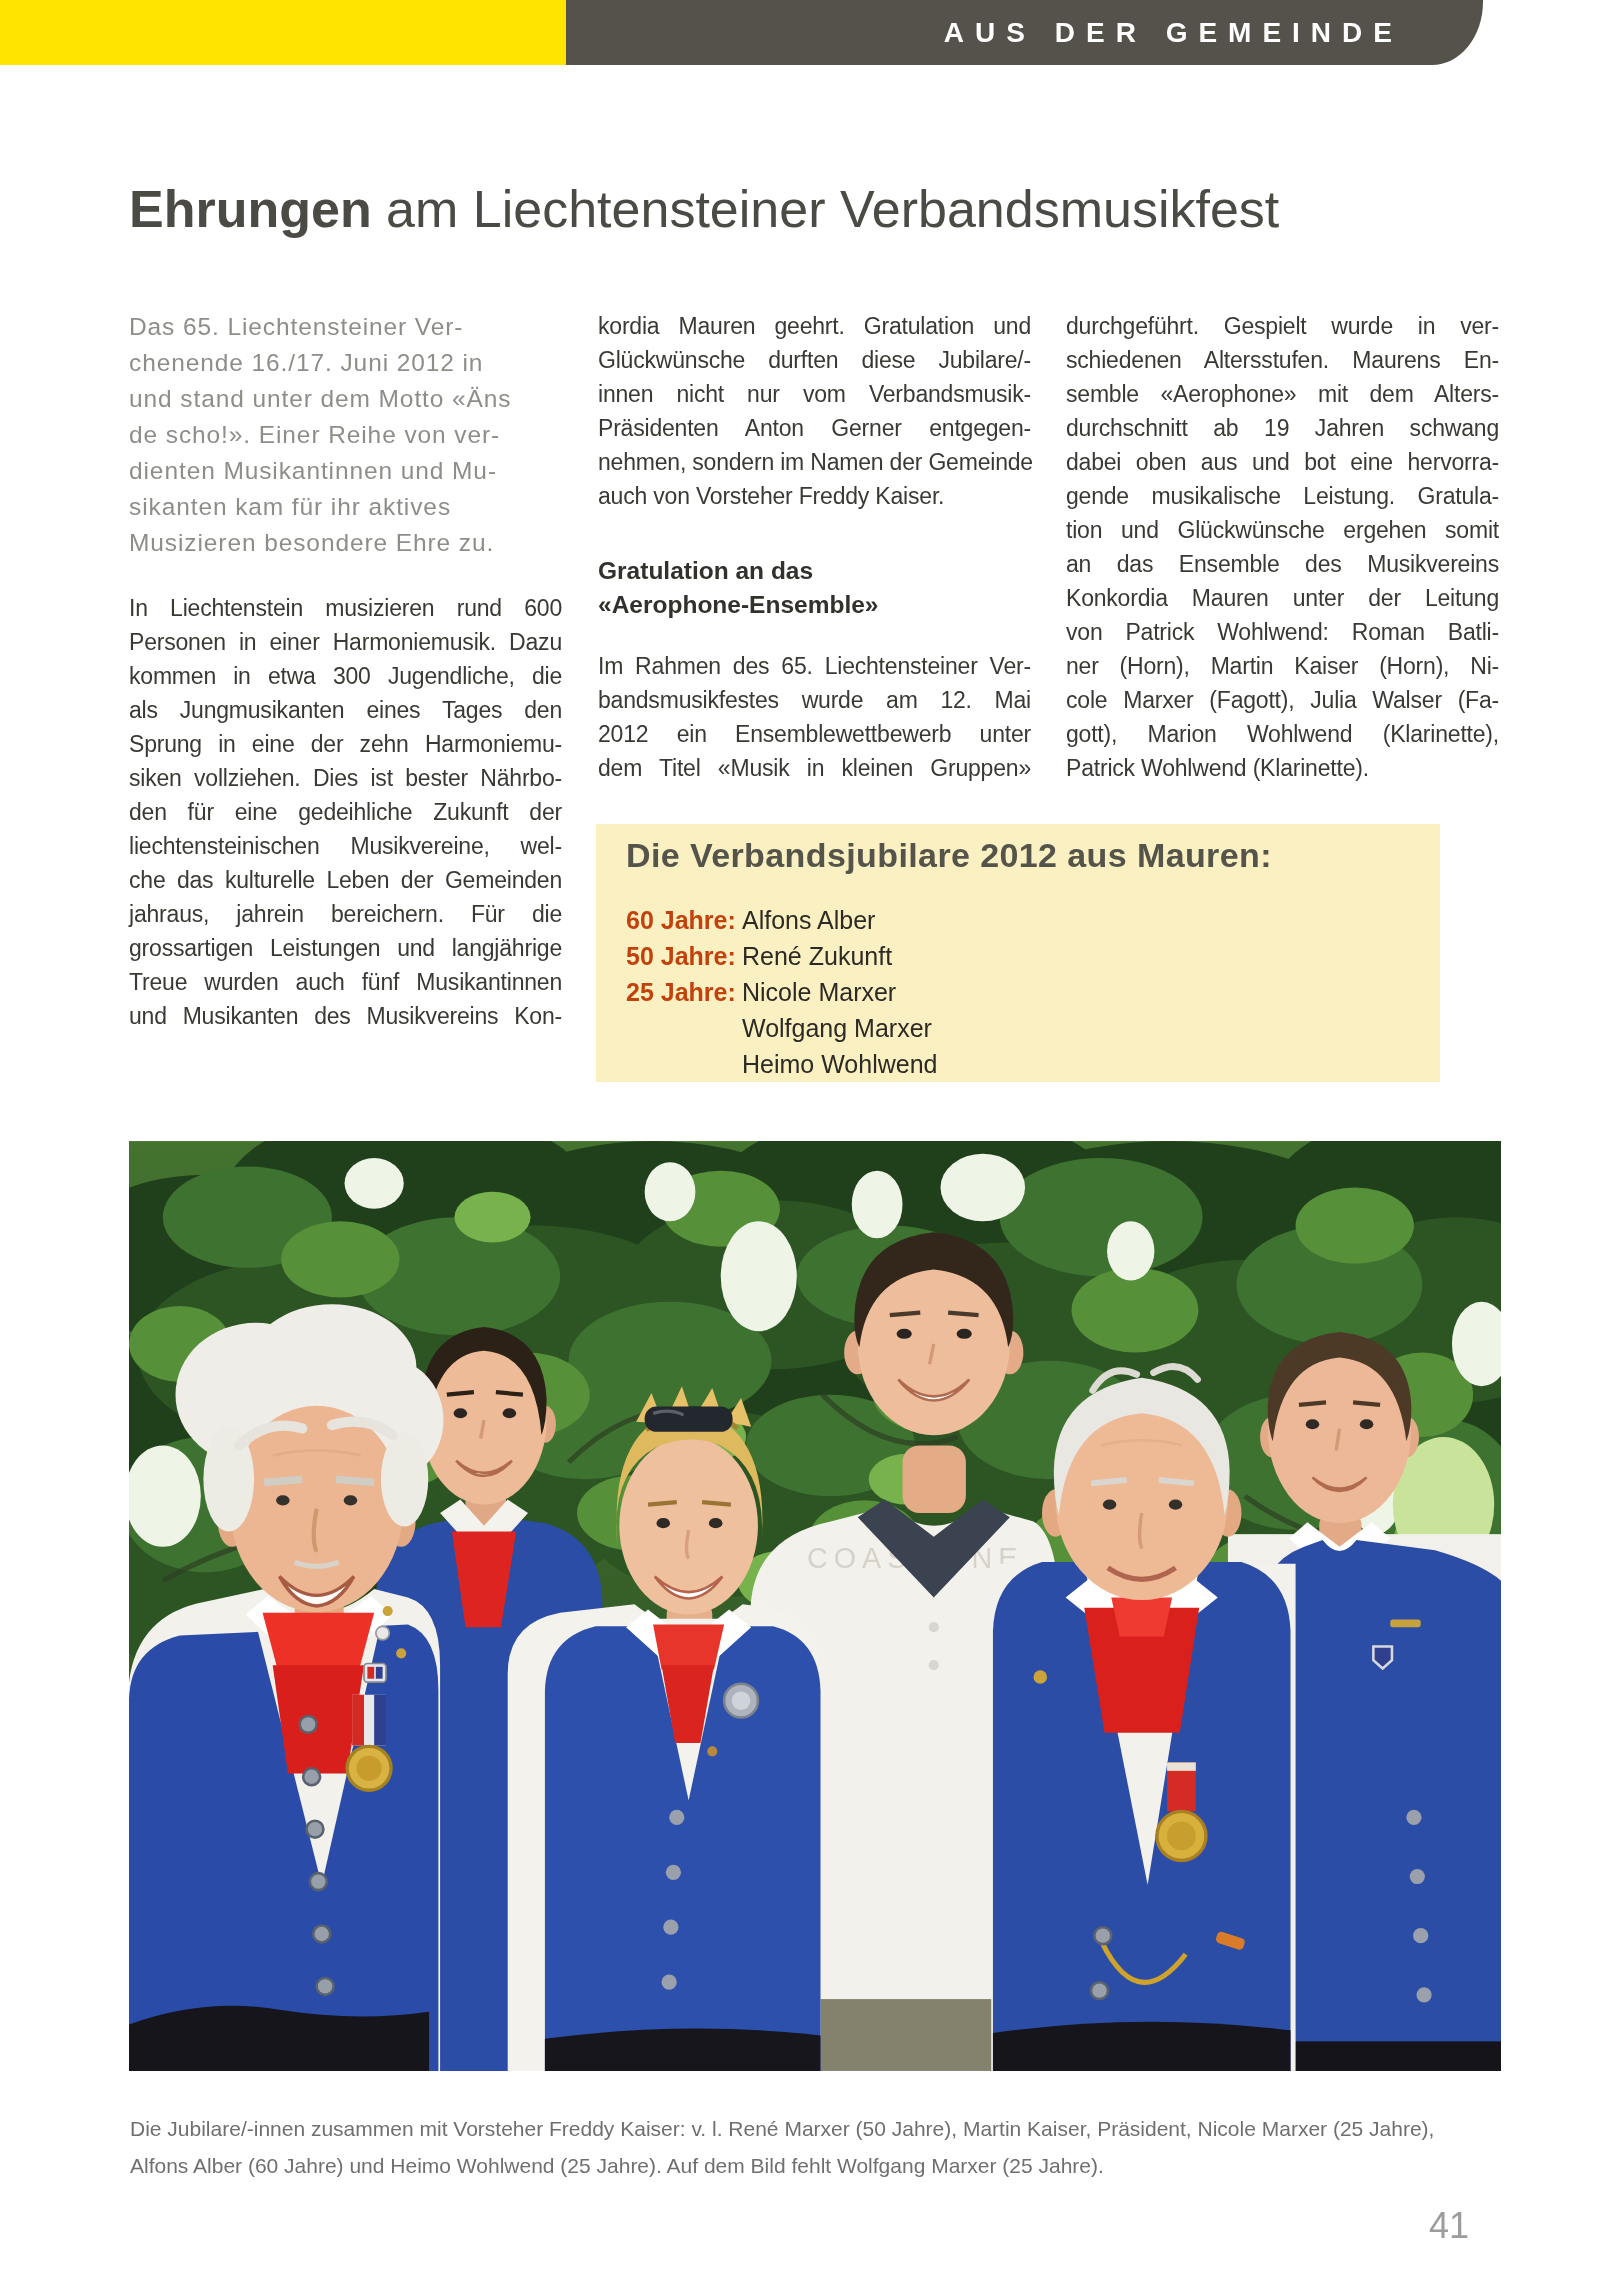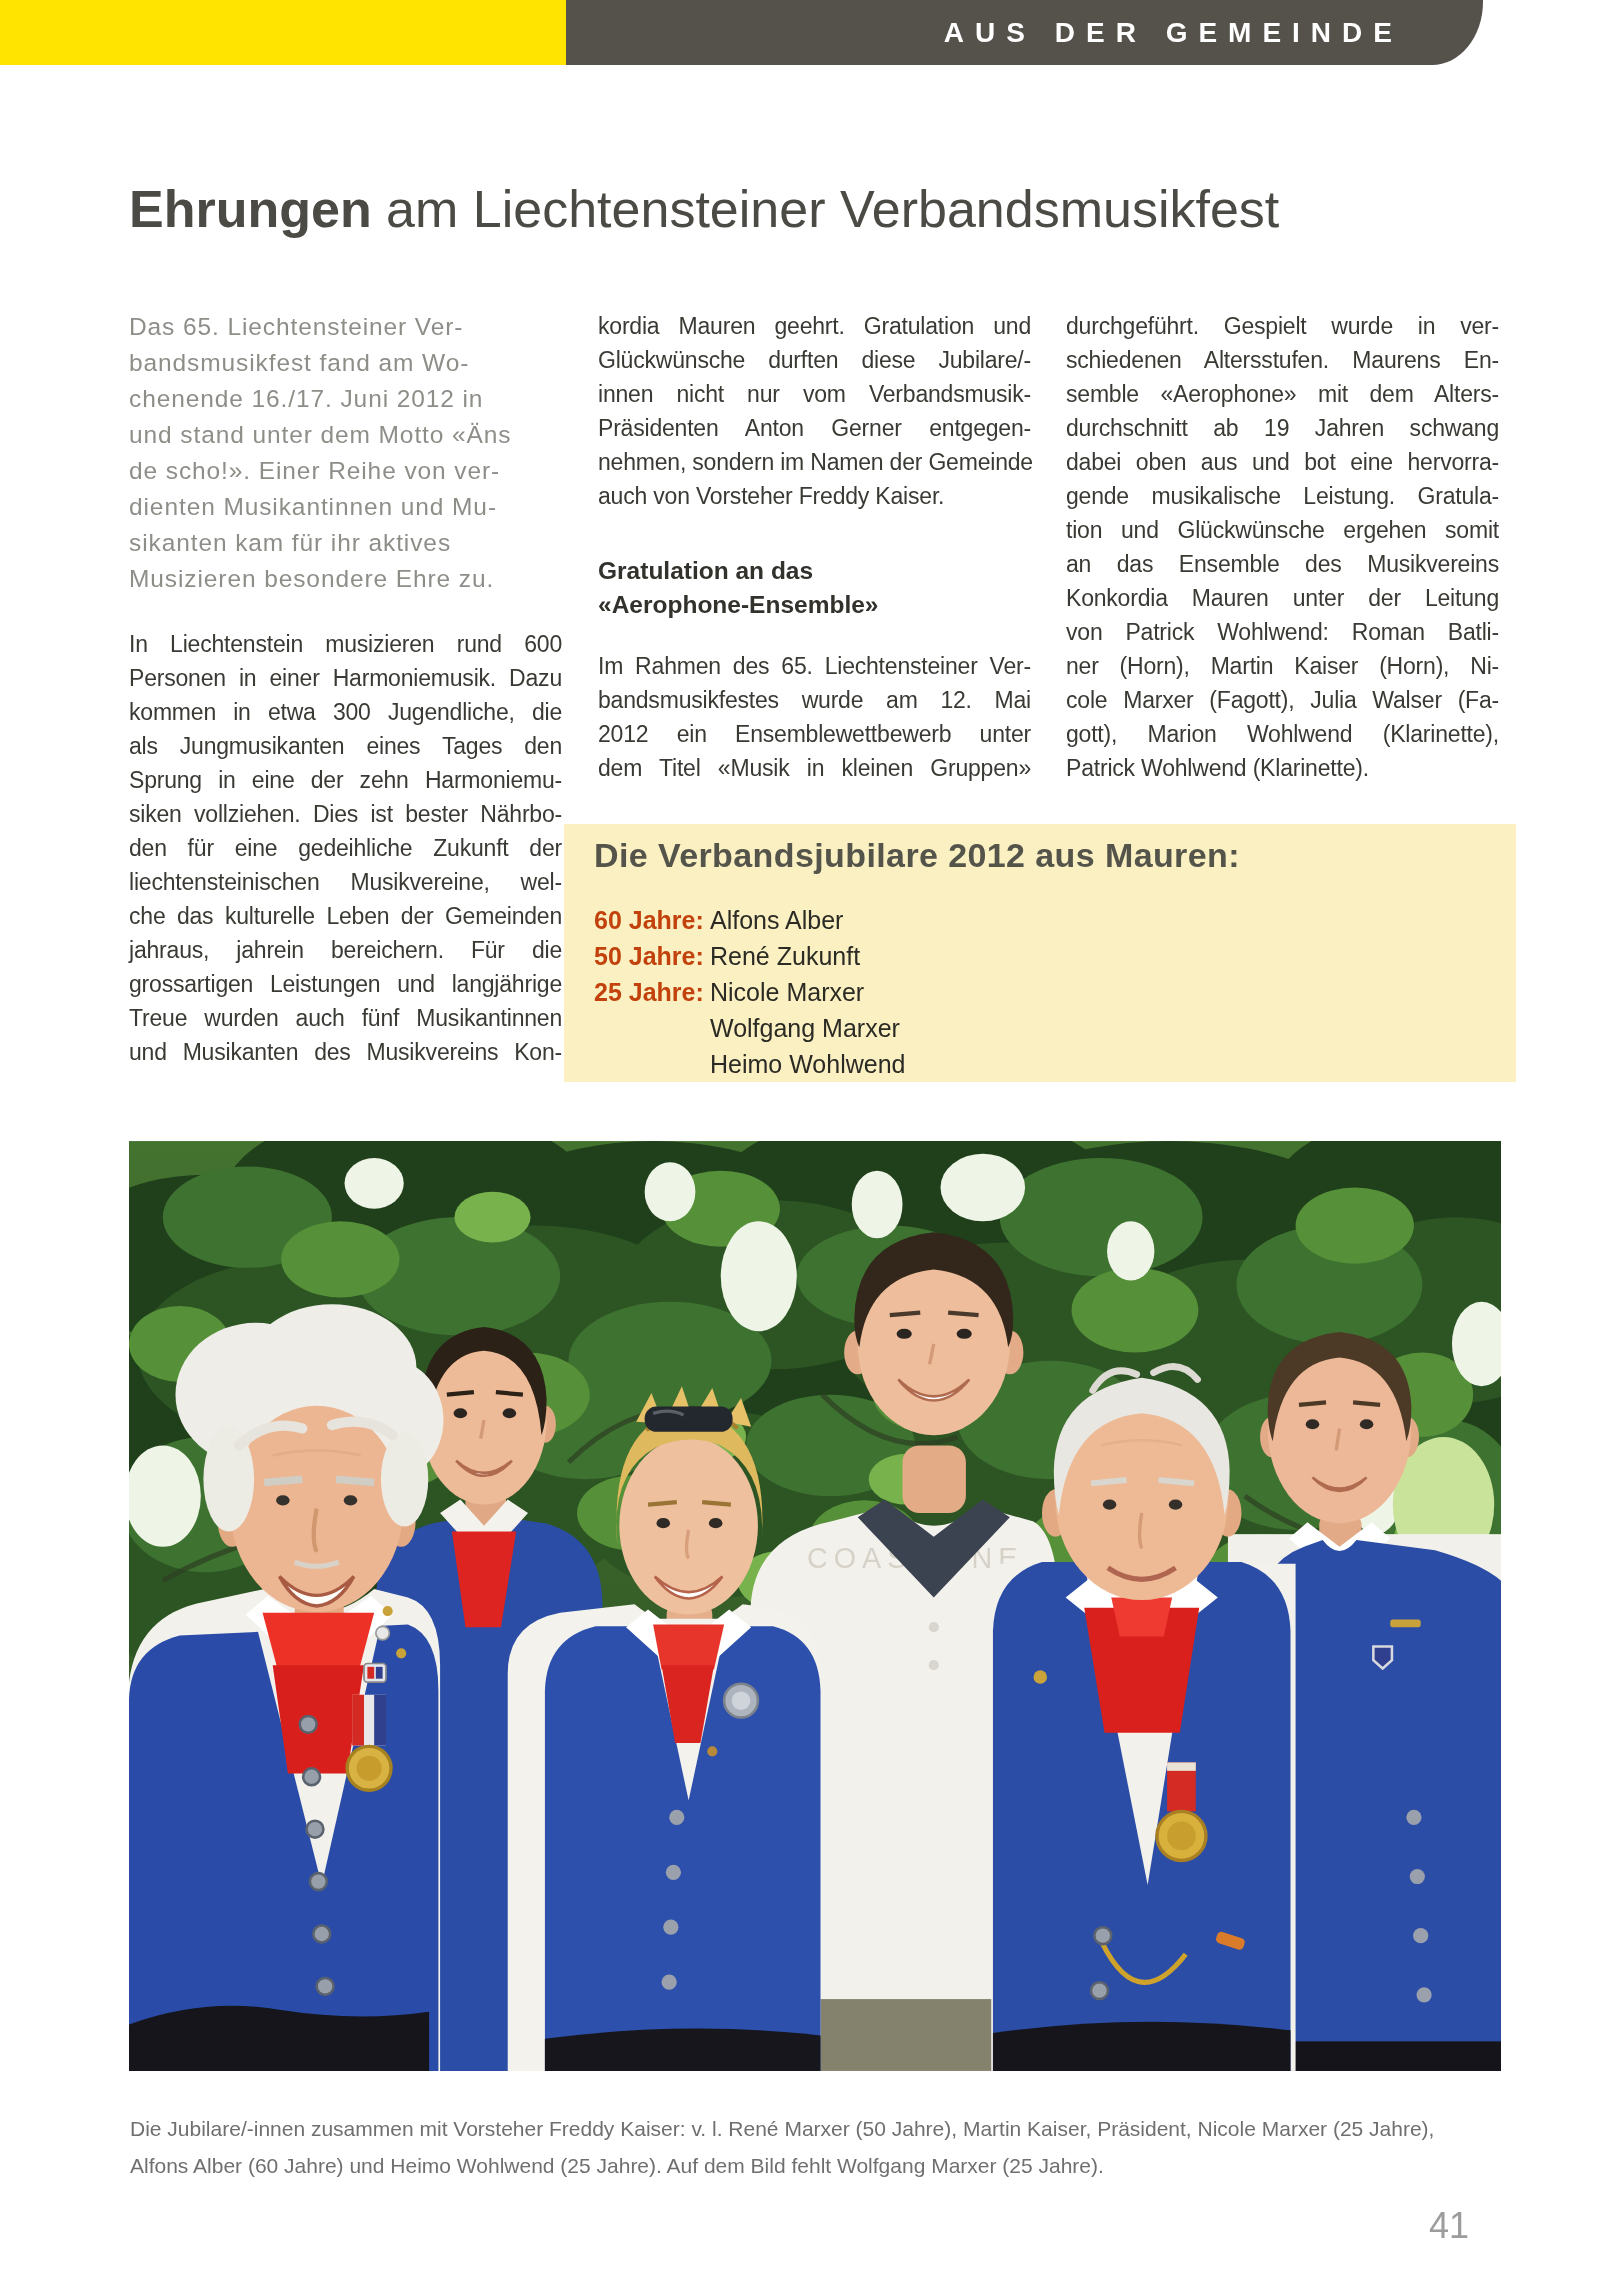--- a/index.html
+++ b/index.html
@@ -24,21 +24,21 @@
   .col{position:absolute;top:309px;width:433px;}
   .col1{left:129px;} .col2{left:598px;} .col3{left:1066px;}
   .lead{font-size:24.5px;line-height:36px;letter-spacing:0.9px;color:var(--lead-color);}
   .body-text{font-size:23px;line-height:34px;letter-spacing:-0.2px;color:var(--body-color);}
   .body-text .jline,.lead .lead-line{white-space:nowrap;}
   .jline{text-align:justify;text-align-last:justify;}
   .jline.ragged{text-align:left;text-align-last:left;}
   .col1 .body-text{margin-top:30px;}
   .col2-heading{margin-top:41px;font-size:24.5px;line-height:34px;font-weight:bold;color:var(--heading-color);}
   .col2 .p2{margin-top:27px;}
-  .jubilare-box{position:absolute;left:564px;top:824px;width:952px;height:258px;background:var(--box-yellow);}
+  .jubilare-box{position:absolute;left:596px;top:824px;width:844px;height:258px;background:var(--box-yellow);}
   .box-heading{position:absolute;left:30px;top:12px;font-size:34px;font-weight:bold;
                color:var(--box-heading);letter-spacing:0.4px;}
   .box-rows{position:absolute;left:30px;top:78px;font-size:25px;}
   .jub-row{display:flex;height:36px;line-height:36px;}
   .jub-label{width:116px;font-weight:bold;color:#c2410c;}
   .jub-name{color:#2b2a24;}
   figure.photo{position:absolute;left:129px;top:1141px;width:1372px;height:930px;margin:0;}
   .caption{position:absolute;left:130px;top:2082px;width:1420px;font-size:21px;line-height:37px;
            color:var(--caption-color);margin-top:28px;}
   .cap-line{white-space:nowrap;}
@@ -50,21 +50,20 @@
 <div class="bar-yellow"></div>
 <div class="bar-dark">
   <span class="bar-label">AUS DER GEMEINDE</span>
 </div>
 
 <h1 class="page-title"><span class="title-bold">Ehrungen</span><span class="title-light"> am Liechtensteiner Verbandsmusikfest</span></h1>
 
 <div class="col col1">
   <div class="lead">
       <div class="lead-line">Das 65. Liechtensteiner Ver-</div>
-      <div class="lead-line">bandsmusikfest fand am Wo-</div>
       <div class="lead-line">chenende 16./17. Juni 2012 in</div>
       <div class="lead-line">und stand unter dem Motto «Äns</div>
       <div class="lead-line">de scho!». Einer Reihe von ver-</div>
       <div class="lead-line">dienten Musikantinnen und Mu-</div>
       <div class="lead-line">sikanten kam für ihr aktives</div>
       <div class="lead-line">Musizieren besondere Ehre zu.</div>
     </div>
   <div class="body-text">
       <div class="jline">In Liechtenstein musizieren rund 600</div>
       <div class="jline">Personen in einer Harmoniemusik. Dazu</div>

